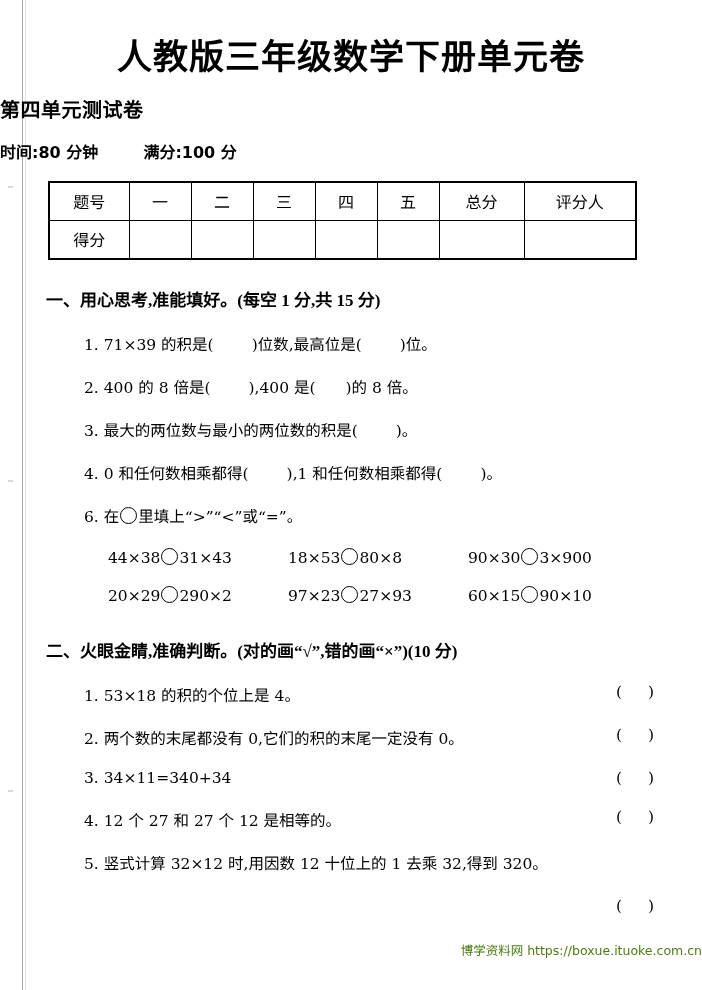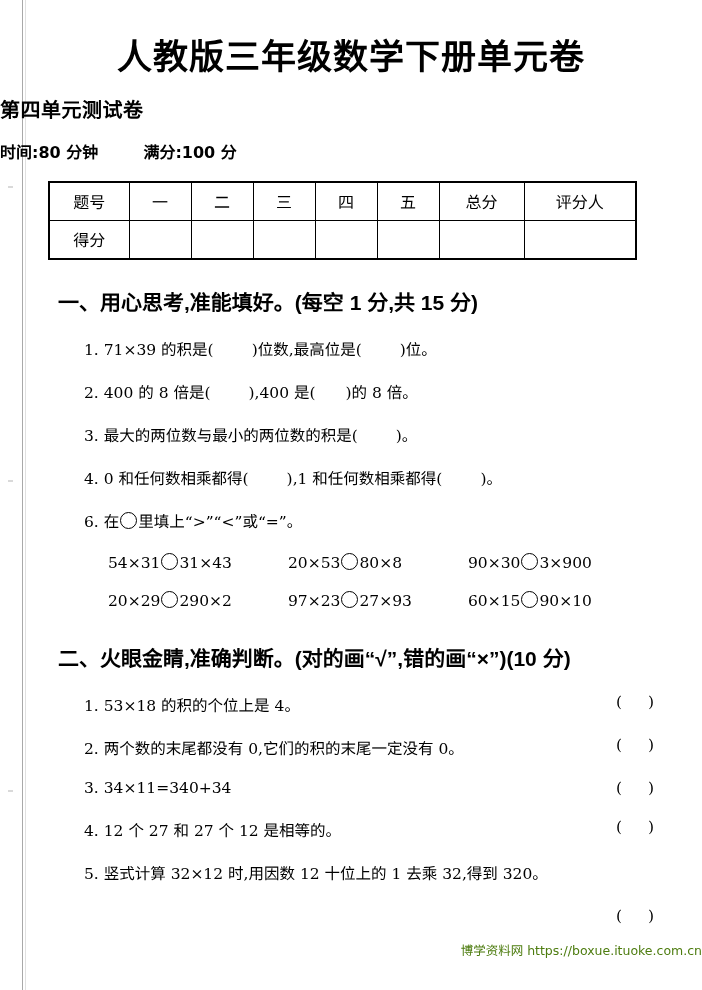--- a/index.html
+++ b/index.html
@@ -97,24 +97,24 @@
     font-family: "DejaVu Serif", "Liberation Serif", serif;
     font-weight: normal;
     font-size: 16px;
     padding: 4px;
   }
   table.score-table tr.head td { height: 29px; }
   table.score-table tr.body td { height: 29px; }
 
   
   .section-head {
-    font-family: Liberation Sans, sans-serif;
+    font-family: Liberation Serif, serif;
     font-weight: bold;
-    font-size: 21px;
-    padding-left: 58px;
+    font-size: 17px;
+    padding-left: 46px;
     letter-spacing: 0px;
   }
   .q {
     font-family: "DejaVu Serif", "Liberation Serif", serif;
     font-size: 15.5px;
     padding-left: 84px;
     position: relative;
     white-space: nowrap;
   }
   .q .num { }
@@ -246,21 +246,21 @@
       <span>0 和任何数相乘都得(</span><span class="blank"></span><span>),1 和任何数相乘都得(</span><span class="blank"></span><span>)。</span>
     </div>
 
 
     <div class="q" style="padding-top:21px">
       <span class="num">6.</span>
       <span>在</span><span class="circ"></span><span>里填上“&gt;”“&lt;”或“=”。</span>
     </div>
 
     <div class="cmp-row" style="padding-top:22px">
-      <span class="cell"><span>54×31</span><span class="circ"></span><span>31×43</span></span><span class="cell"><span>20×53</span><span class="circ"></span><span>80×8</span></span><span class="cell"><span>90×30</span><span class="circ"></span><span>3×900</span></span>
+      <span class="cell"><span>44×38</span><span class="circ"></span><span>31×43</span></span><span class="cell"><span>18×53</span><span class="circ"></span><span>80×8</span></span><span class="cell"><span>90×30</span><span class="circ"></span><span>3×900</span></span>
     </div>
 
     <div class="cmp-row" style="padding-top:19px">
       <span class="cell"><span>20×29</span><span class="circ"></span><span>290×2</span></span><span class="cell"><span>97×23</span><span class="circ"></span><span>27×93</span></span><span class="cell"><span>60×15</span><span class="circ"></span><span>90×10</span></span>
     </div>
 
     <div class="section-head" style="padding-top:32px">二、火眼金睛,准确判断。(对的画“√”,错的画“×”)(10 分)</div>
 
     <div class="tf" style="padding-top:21px">
       <span class="num">1.</span>

